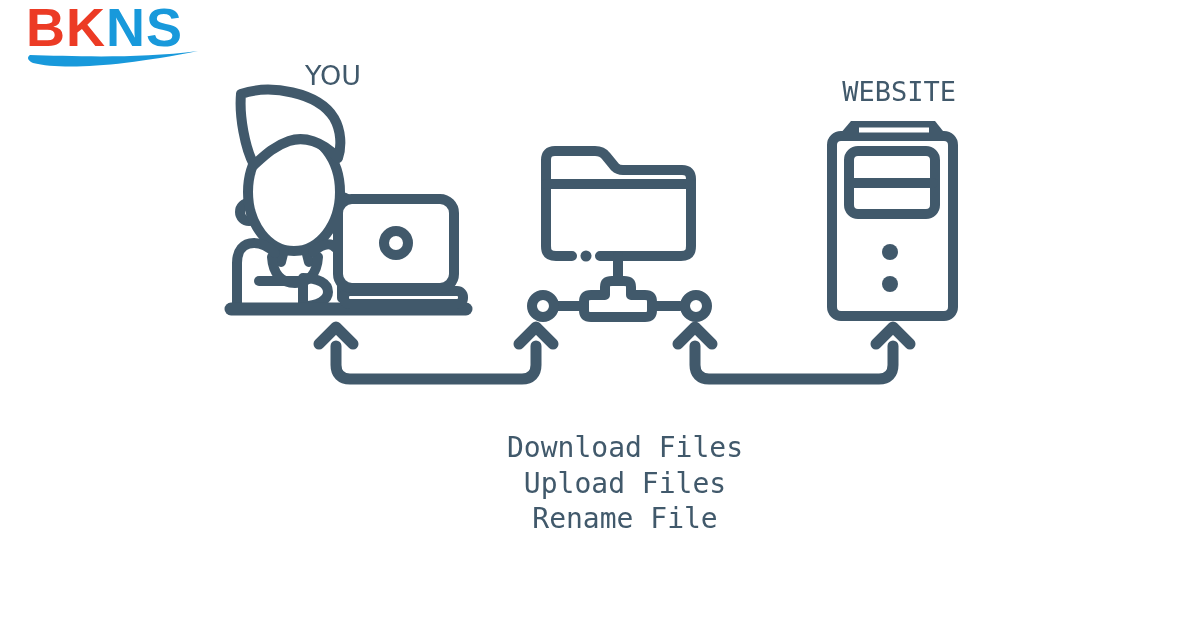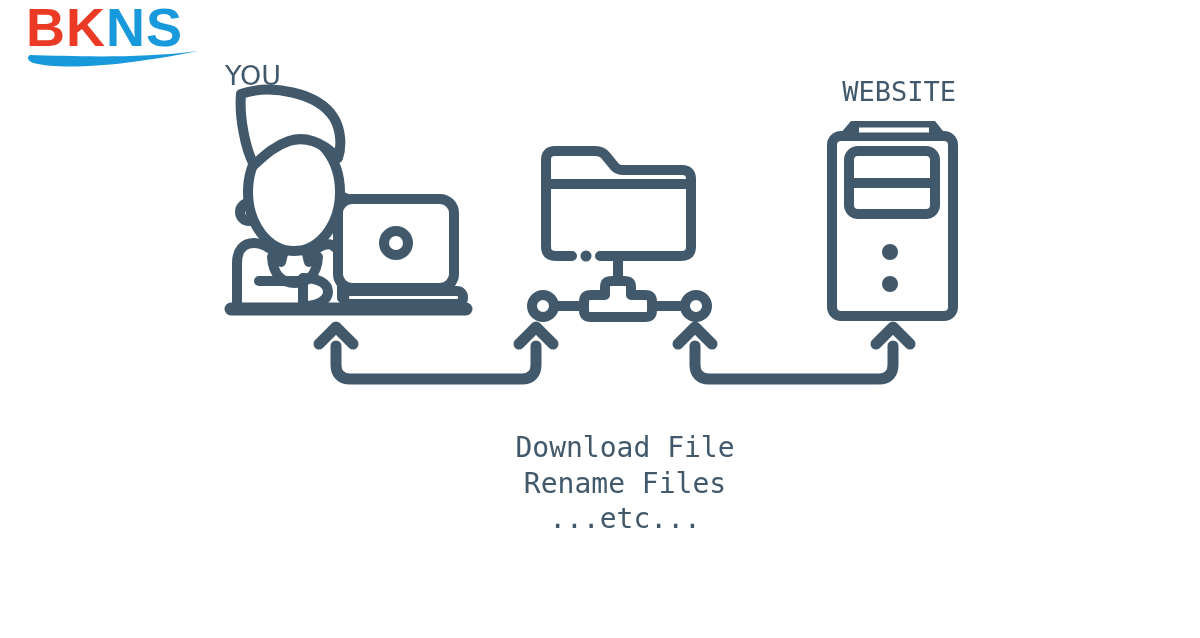--- a/index.html
+++ b/index.html
@@ -7,21 +7,21 @@
         font-family:"DejaVu Sans Mono",monospace;}
   
   .logo{position:absolute;left:26px;top:0;width:180px;}
   .logo-text{font-family:"Liberation Sans",sans-serif;font-weight:bold;font-size:54px;
              line-height:1;letter-spacing:1px;white-space:nowrap;}
   .logo-red{color:#EC3B25;}
   .logo-blue{color:#1899DB;}
   .logo-swoosh{position:absolute;left:0px;top:46px;}
   
   .label{position:absolute;color:#41596B;font-size:27px;}
-  .label-you{left:225px;top:60px;width:120px;text-align:left;font-family:"DejaVu Sans",sans-serif;}
+  .label-you{left:241px;top:60px;width:120px;text-align:right;font-family:"DejaVu Sans",sans-serif;}
   .label-website{left:816px;top:76px;width:140px;text-align:right;}
   .ftp-label{position:absolute;left:546px;top:196px;width:145px;text-align:center;
              color:#41596B;font-size:39px;font-weight:bold;letter-spacing:4px;}
   
   .art{position:absolute;left:0;top:0;}
   .st{fill:none;stroke:#41596B;stroke-width:10;stroke-linecap:round;stroke-linejoin:round;}
   .stw{fill:#ffffff;stroke:#41596B;stroke-width:10;stroke-linecap:round;stroke-linejoin:round;}
   .fillslate{fill:#41596B;stroke:none;}
   .thick{stroke-width:13;}
   .arrow{stroke-width:11;}
@@ -99,18 +99,18 @@
     </g>
 
     <g>
       <path class="st arrow" d="M 678,344 L 695,327 L 712,344"></path>
       <path class="st arrow" d="M 695,346 L 695,365 C 695,374 700,379 709,379 L 879,379 C 888,379 893,374 893,365 L 893,346"></path>
       <path class="st arrow" d="M 876,344 L 893,327 L 910,344"></path>
     </g>
   </svg>
 
   <div class="ops">
-    <div class="op">Download File</div>
-    <div class="op">Rename Files</div>
-    <div class="op">...etc...</div>
+    <div class="op">Download Files</div>
+    <div class="op">Upload Files</div>
+    <div class="op">Rename File</div>
   </div>
 
 </div>
 
 </body></html>

